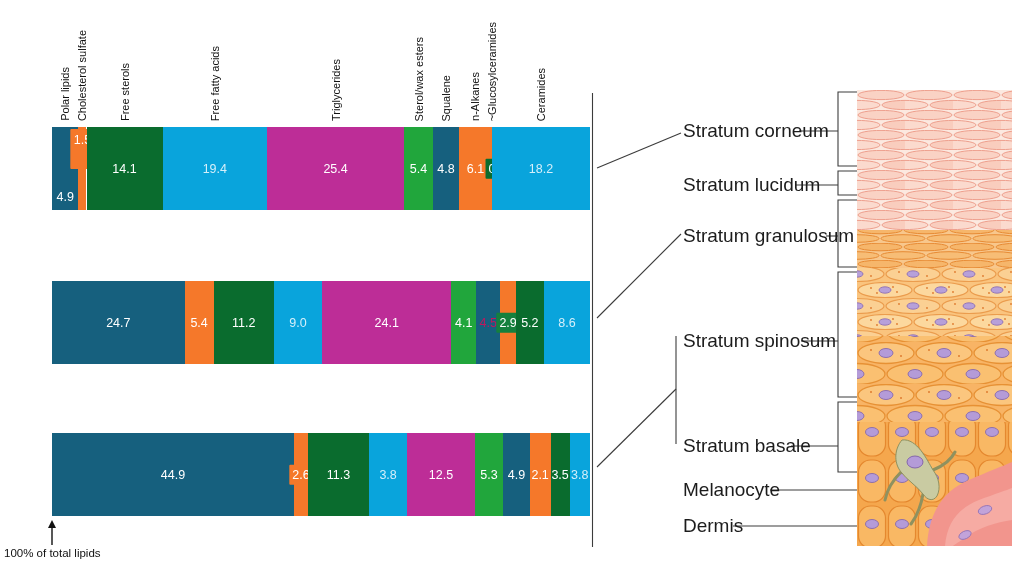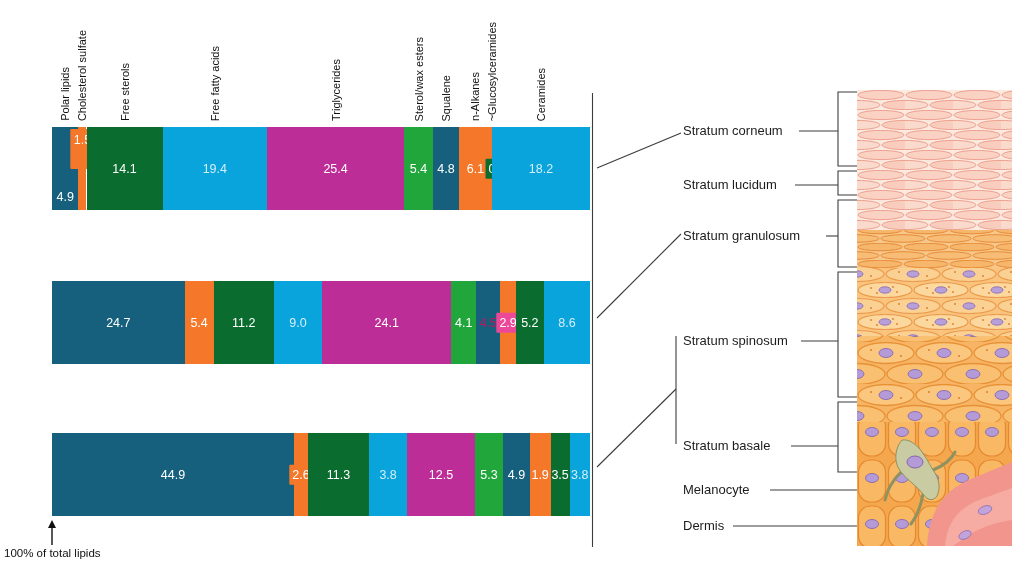--- a/index.html
+++ b/index.html
@@ -9,21 +9,21 @@
   .bar-row{position:absolute;height:83px;}
   .seg{position:absolute;top:0;height:100%;}
   .val{position:absolute;top:50%;transform:translate(-50%,-50%);font-size:12.5px;
        color:#fff;white-space:nowrap;line-height:1;}
   .val.low{top:auto;bottom:7px;transform:translateX(-50%);}
   .val.box{top:50%;transform:translate(-50%,-50%);padding:4px 3px;border-radius:1px;}
   .val.flag{top:2px;transform:translateX(-50%);padding:5px 3px 22px 3px;}
   .collab{position:absolute;writing-mode:vertical-rl;transform:rotate(180deg);
           font-size:11px;color:#111;line-height:14px;white-space:nowrap;}
   
-  .anatlab{position:absolute;font-size:13px;color:#1c1c1c;white-space:nowrap;line-height:18px;}
+  .anatlab{position:absolute;font-size:19px;color:#1c1c1c;white-space:nowrap;line-height:18px;}
   #overlay{position:absolute;left:0;top:0;pointer-events:none;}
   #skin{position:absolute;left:857px;top:90px;}
   .footnote{position:absolute;left:4px;top:547px;font-size:11.5px;color:#111;}
   #axis-arrow{position:absolute;left:46px;top:520px;}
 </style>
 </head>
 <body>
 
 <div id="stage">
 
@@ -59,21 +59,21 @@
         <div class="val" style="left: 191.683px; color: rgb(255, 255, 255);">11.2</div>
         <div class="seg" style="left: 221.75px; width: 48.3234px; background: rgb(9, 164, 220);"></div>
         <div class="val" style="left: 245.912px; color: rgb(213, 239, 250);">9.0</div>
         <div class="seg" style="left: 270.074px; width: 129.399px; background: rgb(189, 45, 151);"></div>
         <div class="val" style="left: 334.773px; color: rgb(255, 255, 255);">24.1</div>
         <div class="seg" style="left: 399.473px; width: 24.6986px; background: rgb(33, 166, 60);"></div>
         <div class="val" style="left: 411.822px; color: rgb(255, 255, 255);">4.1</div>
         <div class="seg" style="left: 424.172px; width: 24.1617px; background: rgb(22, 96, 126);"></div>
         <div class="val" style="left: 436.252px; color: #be185d;">4.5</div>
         <div class="seg" style="left: 448.333px; width: 15.5709px; background: rgb(245, 120, 42);"></div>
-        <div class="val box" style="left: 456.119px; background: #ec4899; text-align: center;">2.9</div>
+        <div class="val box" style="left: 456.119px; background: #15803d; text-align: center;">2.9</div>
         <div class="seg" style="left: 463.904px; width: 27.9202px; background: rgb(10, 108, 46);"></div>
         <div class="val" style="left: 477.864px; color: rgb(255, 255, 255);">5.2</div>
         <div class="seg" style="left: 491.824px; width: 46.1756px; background: rgb(9, 164, 220);"></div>
         <div class="val" style="left: 514.912px; color: rgb(213, 239, 250);">8.6</div>
       </div>
       <div class="bar-row" style="left: 52px; top: 433px; width: 552px;">
         <div class="seg" style="left: 0px; width: 242.046px; background: rgb(22, 96, 126);"></div>
         <div class="val" style="left: 121.023px; color: rgb(255, 255, 255);">44.9</div>
         <div class="seg" style="left: 242.046px; width: 14.016px; background: rgb(245, 120, 42);"></div>
         <div class="val box" style="left: 249.054px; background: rgb(245, 120, 42);">2.6</div>
@@ -81,21 +81,21 @@
         <div class="val" style="left: 286.52px; color: rgb(255, 255, 255);">11.3</div>
         <div class="seg" style="left: 316.978px; width: 38.2745px; background: rgb(9, 164, 220);"></div>
         <div class="val" style="left: 336.115px; color: rgb(213, 239, 250);">3.8</div>
         <div class="seg" style="left: 355.253px; width: 67.3848px; background: rgb(189, 45, 151);"></div>
         <div class="val" style="left: 388.945px; color: rgb(255, 255, 255);">12.5</div>
         <div class="seg" style="left: 422.637px; width: 28.5711px; background: rgb(33, 166, 60);"></div>
         <div class="val" style="left: 436.923px; color: rgb(255, 255, 255);">5.3</div>
         <div class="seg" style="left: 451.208px; width: 26.4148px; background: rgb(22, 96, 126);"></div>
         <div class="val" style="left: 464.416px; color: rgb(255, 255, 255);">4.9</div>
         <div class="seg" style="left: 477.623px; width: 21.024px; background: rgb(245, 120, 42);"></div>
-        <div class="val" style="left: 488.135px; color: rgb(255, 255, 255);">1.9</div>
+        <div class="val" style="left: 488.135px; color: rgb(255, 255, 255);">2.1</div>
         <div class="seg" style="left: 498.647px; width: 18.8677px; background: rgb(10, 108, 46);"></div>
         <div class="val" style="left: 508.081px; color: rgb(255, 255, 255);">3.5</div>
         <div class="seg" style="left: 517.515px; width: 20.485px; background: rgb(9, 164, 220);"></div>
         <div class="val" style="left: 527.758px; color: rgb(213, 239, 250);">3.8</div>
       </div>
       <div class="collab" style="left: 58.2074px; bottom: 445px;">Polar lipids</div>
       <div class="collab" style="left: 75.4579px; bottom: 445px;">Cholesterol sulfate</div>
       <div class="collab" style="left: 117.506px; bottom: 445px;">Free sterols</div>
       <div class="collab" style="left: 207.802px; bottom: 445px;">Free fatty acids</div>
       <div class="collab" style="left: 328.555px; bottom: 445px;">Triglycerides</div>

